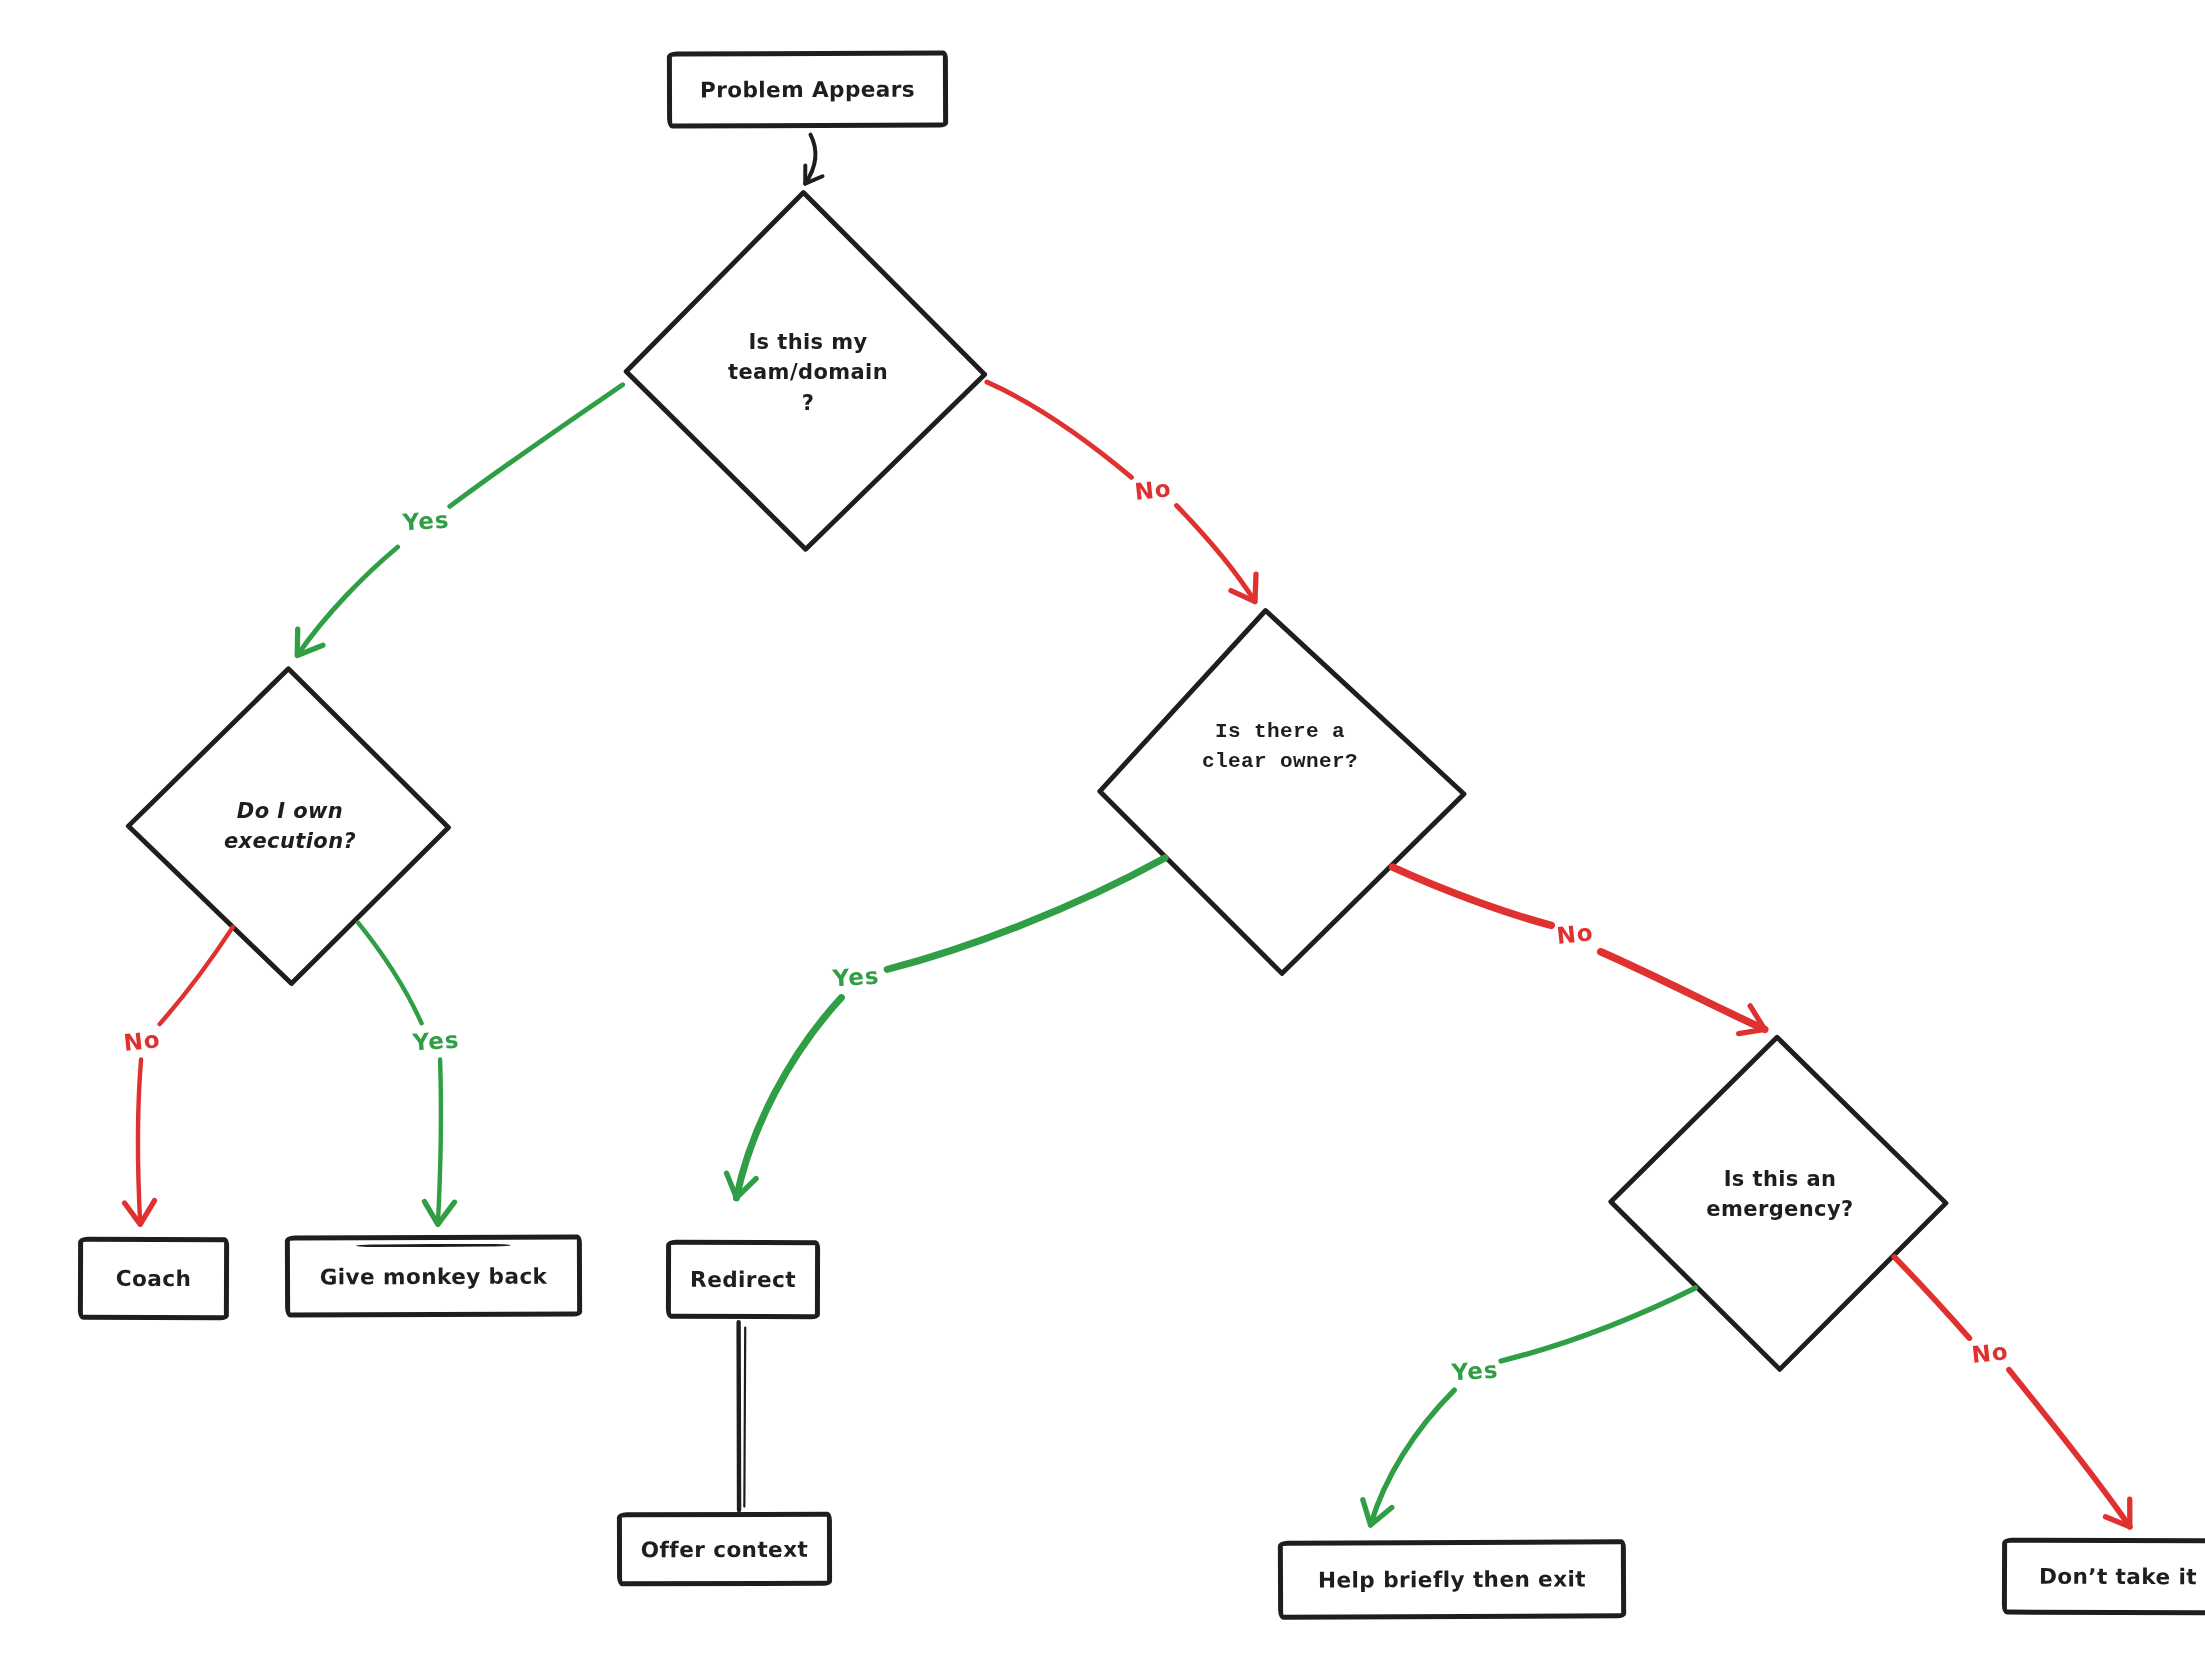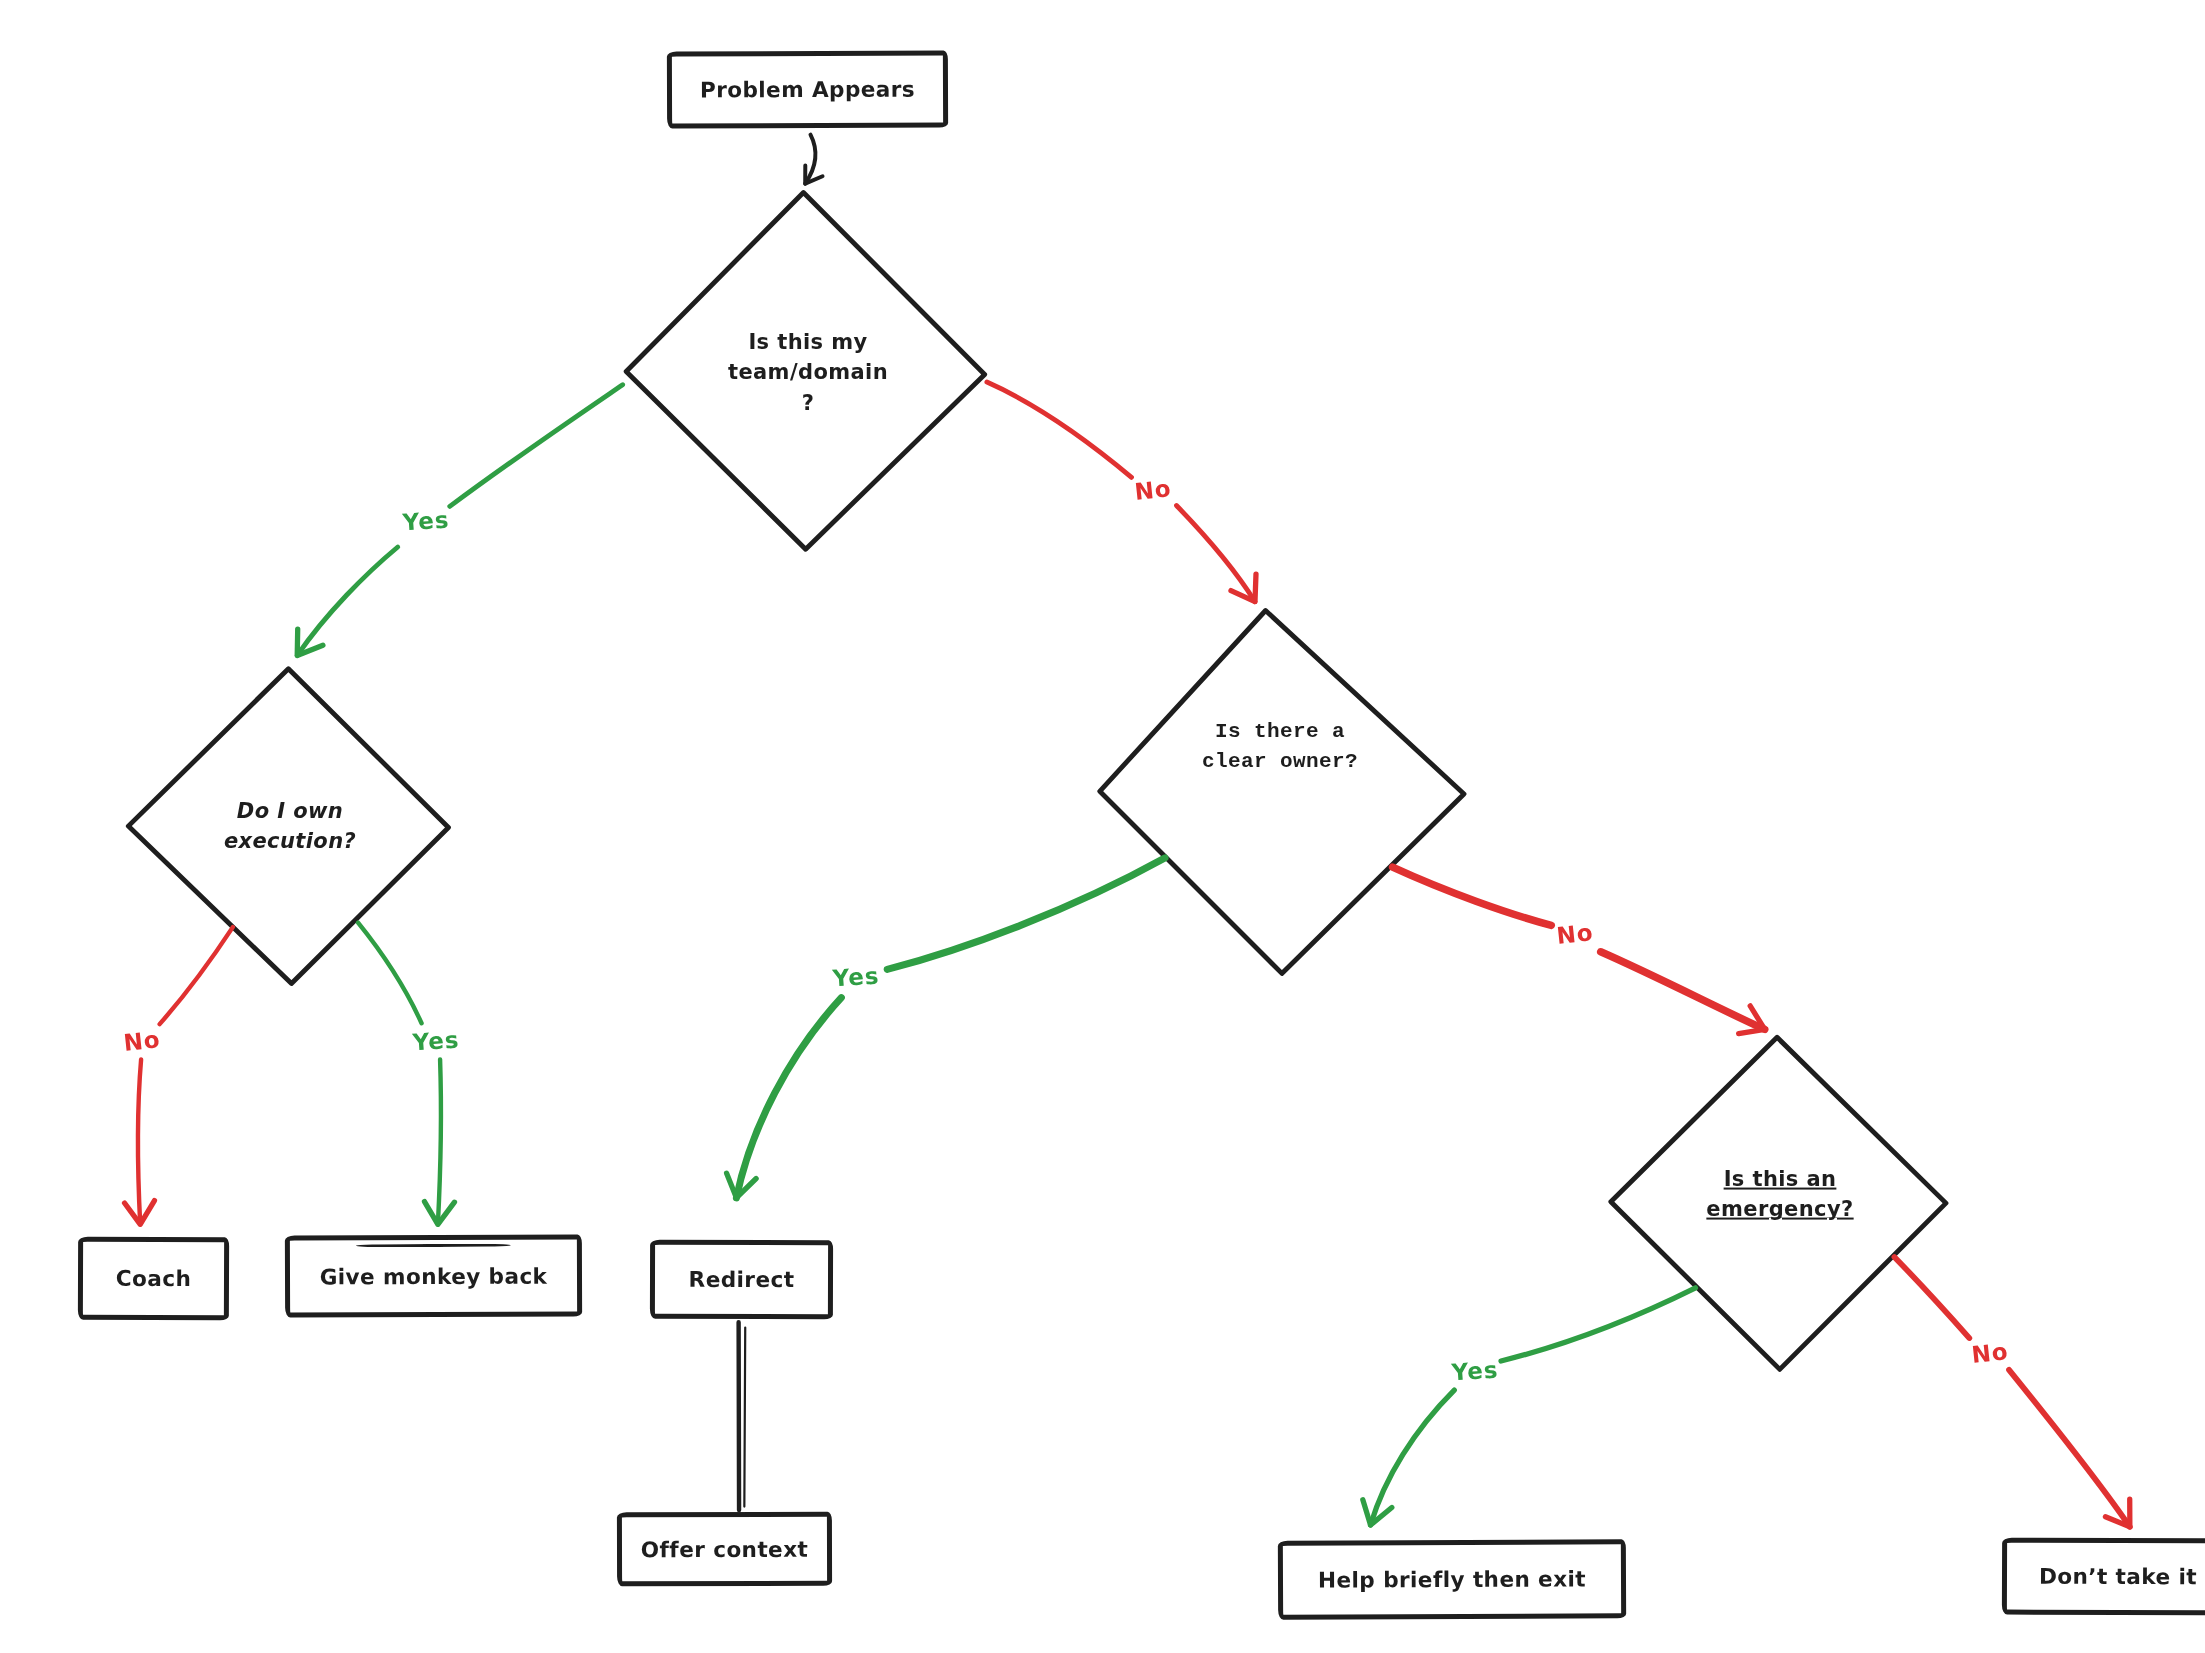--- a/index.html
+++ b/index.html
@@ -143,21 +143,21 @@
   </div>
 
   <div class="node-box" style="left:67px; top:1237px; width:151px; height:83px; transform:rotate(0.2deg);margin-left:11px;">
     <span>Coach</span>
   </div>
 
   <div class="node-box double-top" style="left:285px; top:1235px; width:297px; height:82px; transform:rotate(-0.2deg);">
     <span>Give monkey back</span>
   </div>
 
-  <div class="node-box" style="left:650px; top:1240px; width:183px; height:79px; transform:rotate(0.15deg);">
+  <div class="node-box" style="left:666px; top:1240px; width:154px; height:79px; transform:rotate(0.15deg);">
     <span>Redirect</span>
   </div>
 
   <div class="node-box" style="left:617px; top:1512px; width:215px; height:74px; transform:rotate(-0.15deg);">
     <span>Offer context</span>
   </div>
 
   <div class="node-box" style="left:1278px; top:1540px; width:348px; height:79px; transform:rotate(-0.25deg);">
     <span>Help briefly then exit</span>
   </div>
@@ -166,21 +166,21 @@
     <span>Don’t take it</span>
   </div>
 
   <div class="diamond-label" style="left:808px; top:373px;">Is this my
 team/domain
 ?</div>
   <div class="diamond-label" style="left:290px; top:826px;font-style:italic;">Do I own
 execution?</div>
   <div class="diamond-label" style="left:1280px; top:747px;font-family:Liberation Mono, monospace;">Is there a
 clear owner?</div>
-  <div class="diamond-label" style="left:1780px; top:1194px;text-decoration:underline;">Is this an
+  <div class="diamond-label" style="left:1780px; top:1194px;">Is this an
 emergency?</div>
 
   <div class="edge-label yes" style="left:426px; top:521px;">Yes</div>
   <div class="edge-label no" style="left:1153px; top:490px;">No</div>
   <div class="edge-label no" style="left:142px; top:1041px;">No</div>
   <div class="edge-label yes" style="left:436px; top:1041px;">Yes</div>
   <div class="edge-label yes" style="left:856px; top:977px;">Yes</div>
   <div class="edge-label no" style="left:1575px; top:934px;">No</div>
   <div class="edge-label yes" style="left:1475px; top:1371px;">Yes</div>
   <div class="edge-label no" style="left:1990px; top:1353px;">No</div>

